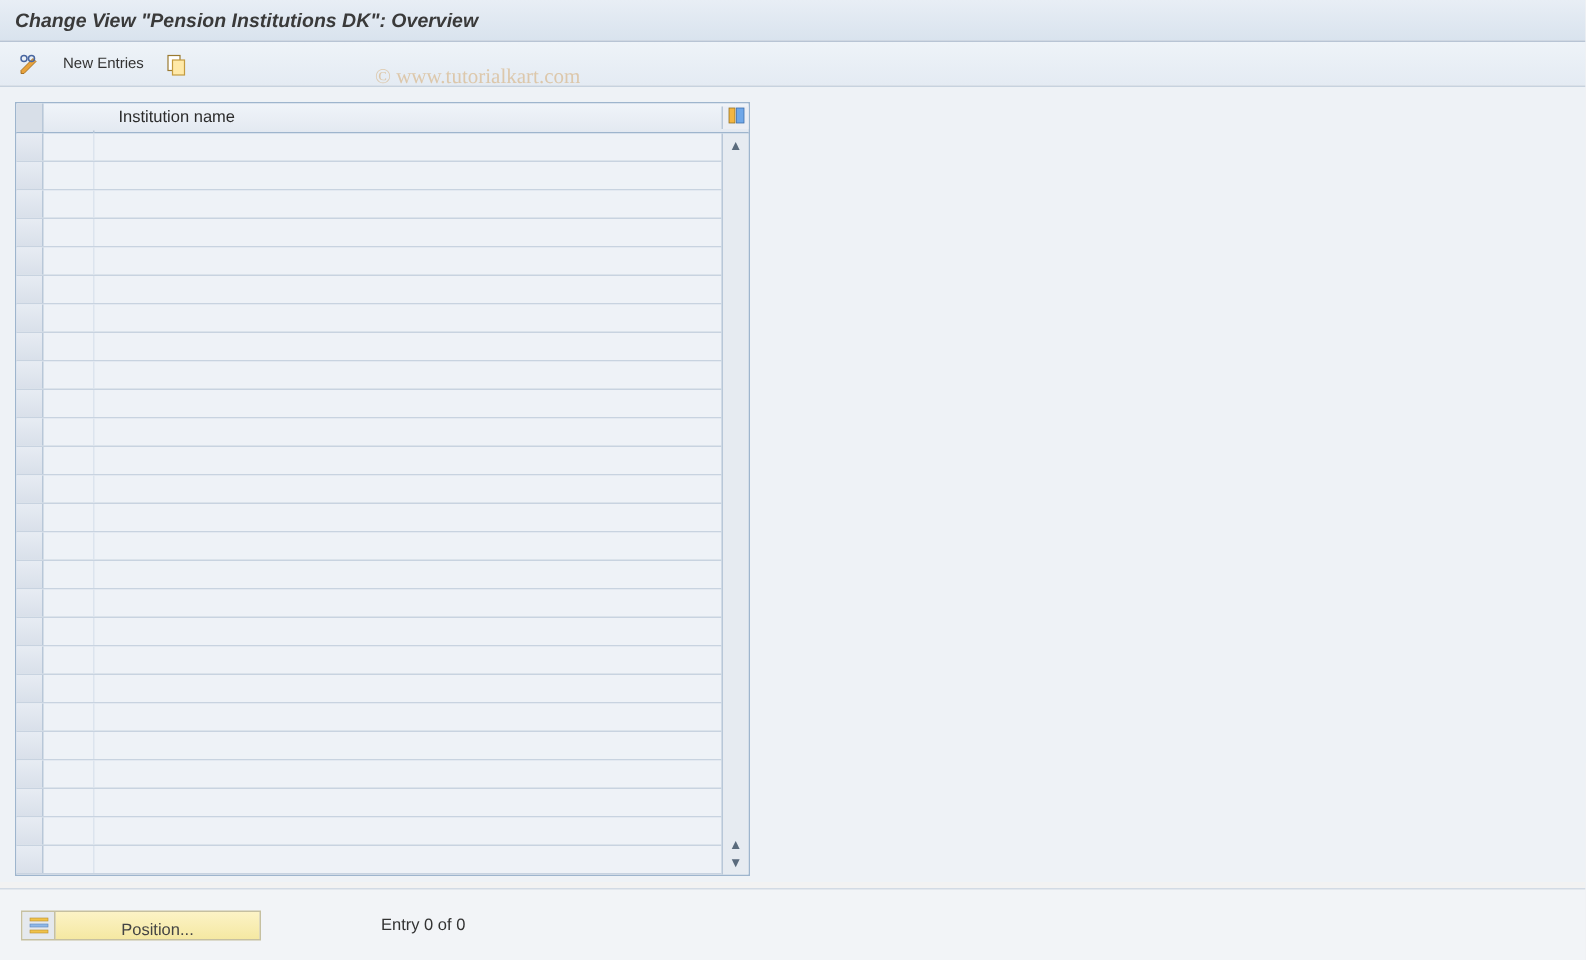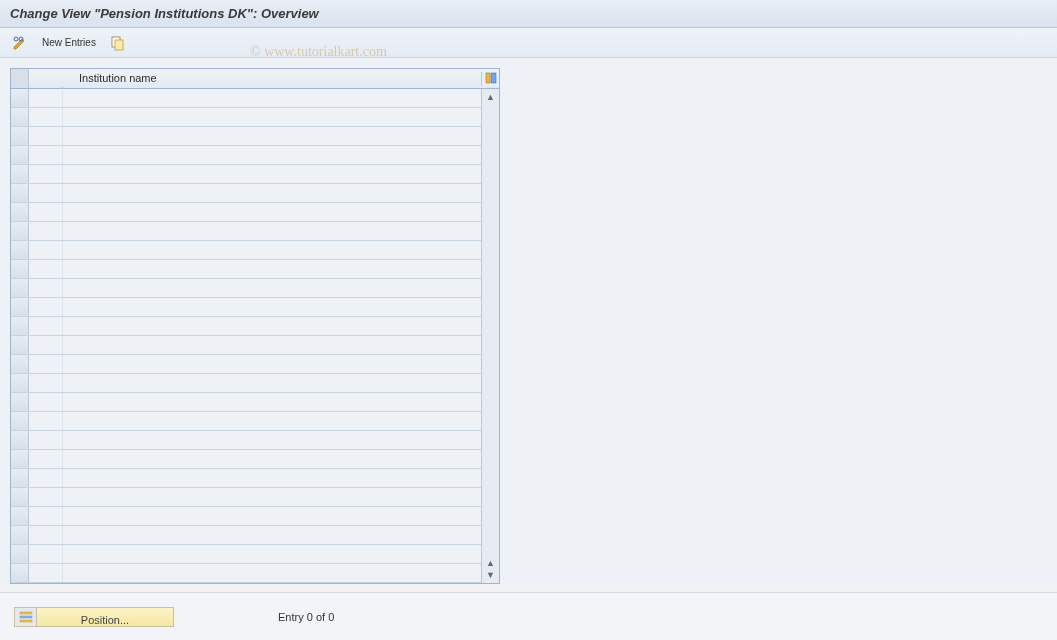--- a/index.html
+++ b/index.html
@@ -115,21 +115,21 @@
       cursor:pointer;
       width:160px;
     }
     .position-btn .icon-slot{
       width:22px;height:100%;
       background:#e5e9ee;
       border-right:1px solid #c6c0a0;
       display:flex;align-items:center;justify-content:center;
     }
     .position-btn .lbl{ flex:1; text-align:center;}
-    .entry-text { font-size:11px; color:#333;margin-left:24px; }
+    .entry-text { font-size:11px; color:#333; }
     .watermark {
       position:absolute;
       top:44px; left:250px;
       font-size:14px;
       color: rgba(214,169,112,0.55);
       font-family: "Times New Roman", serif;
       pointer-events:none;
     }
   </style>
 </head>

